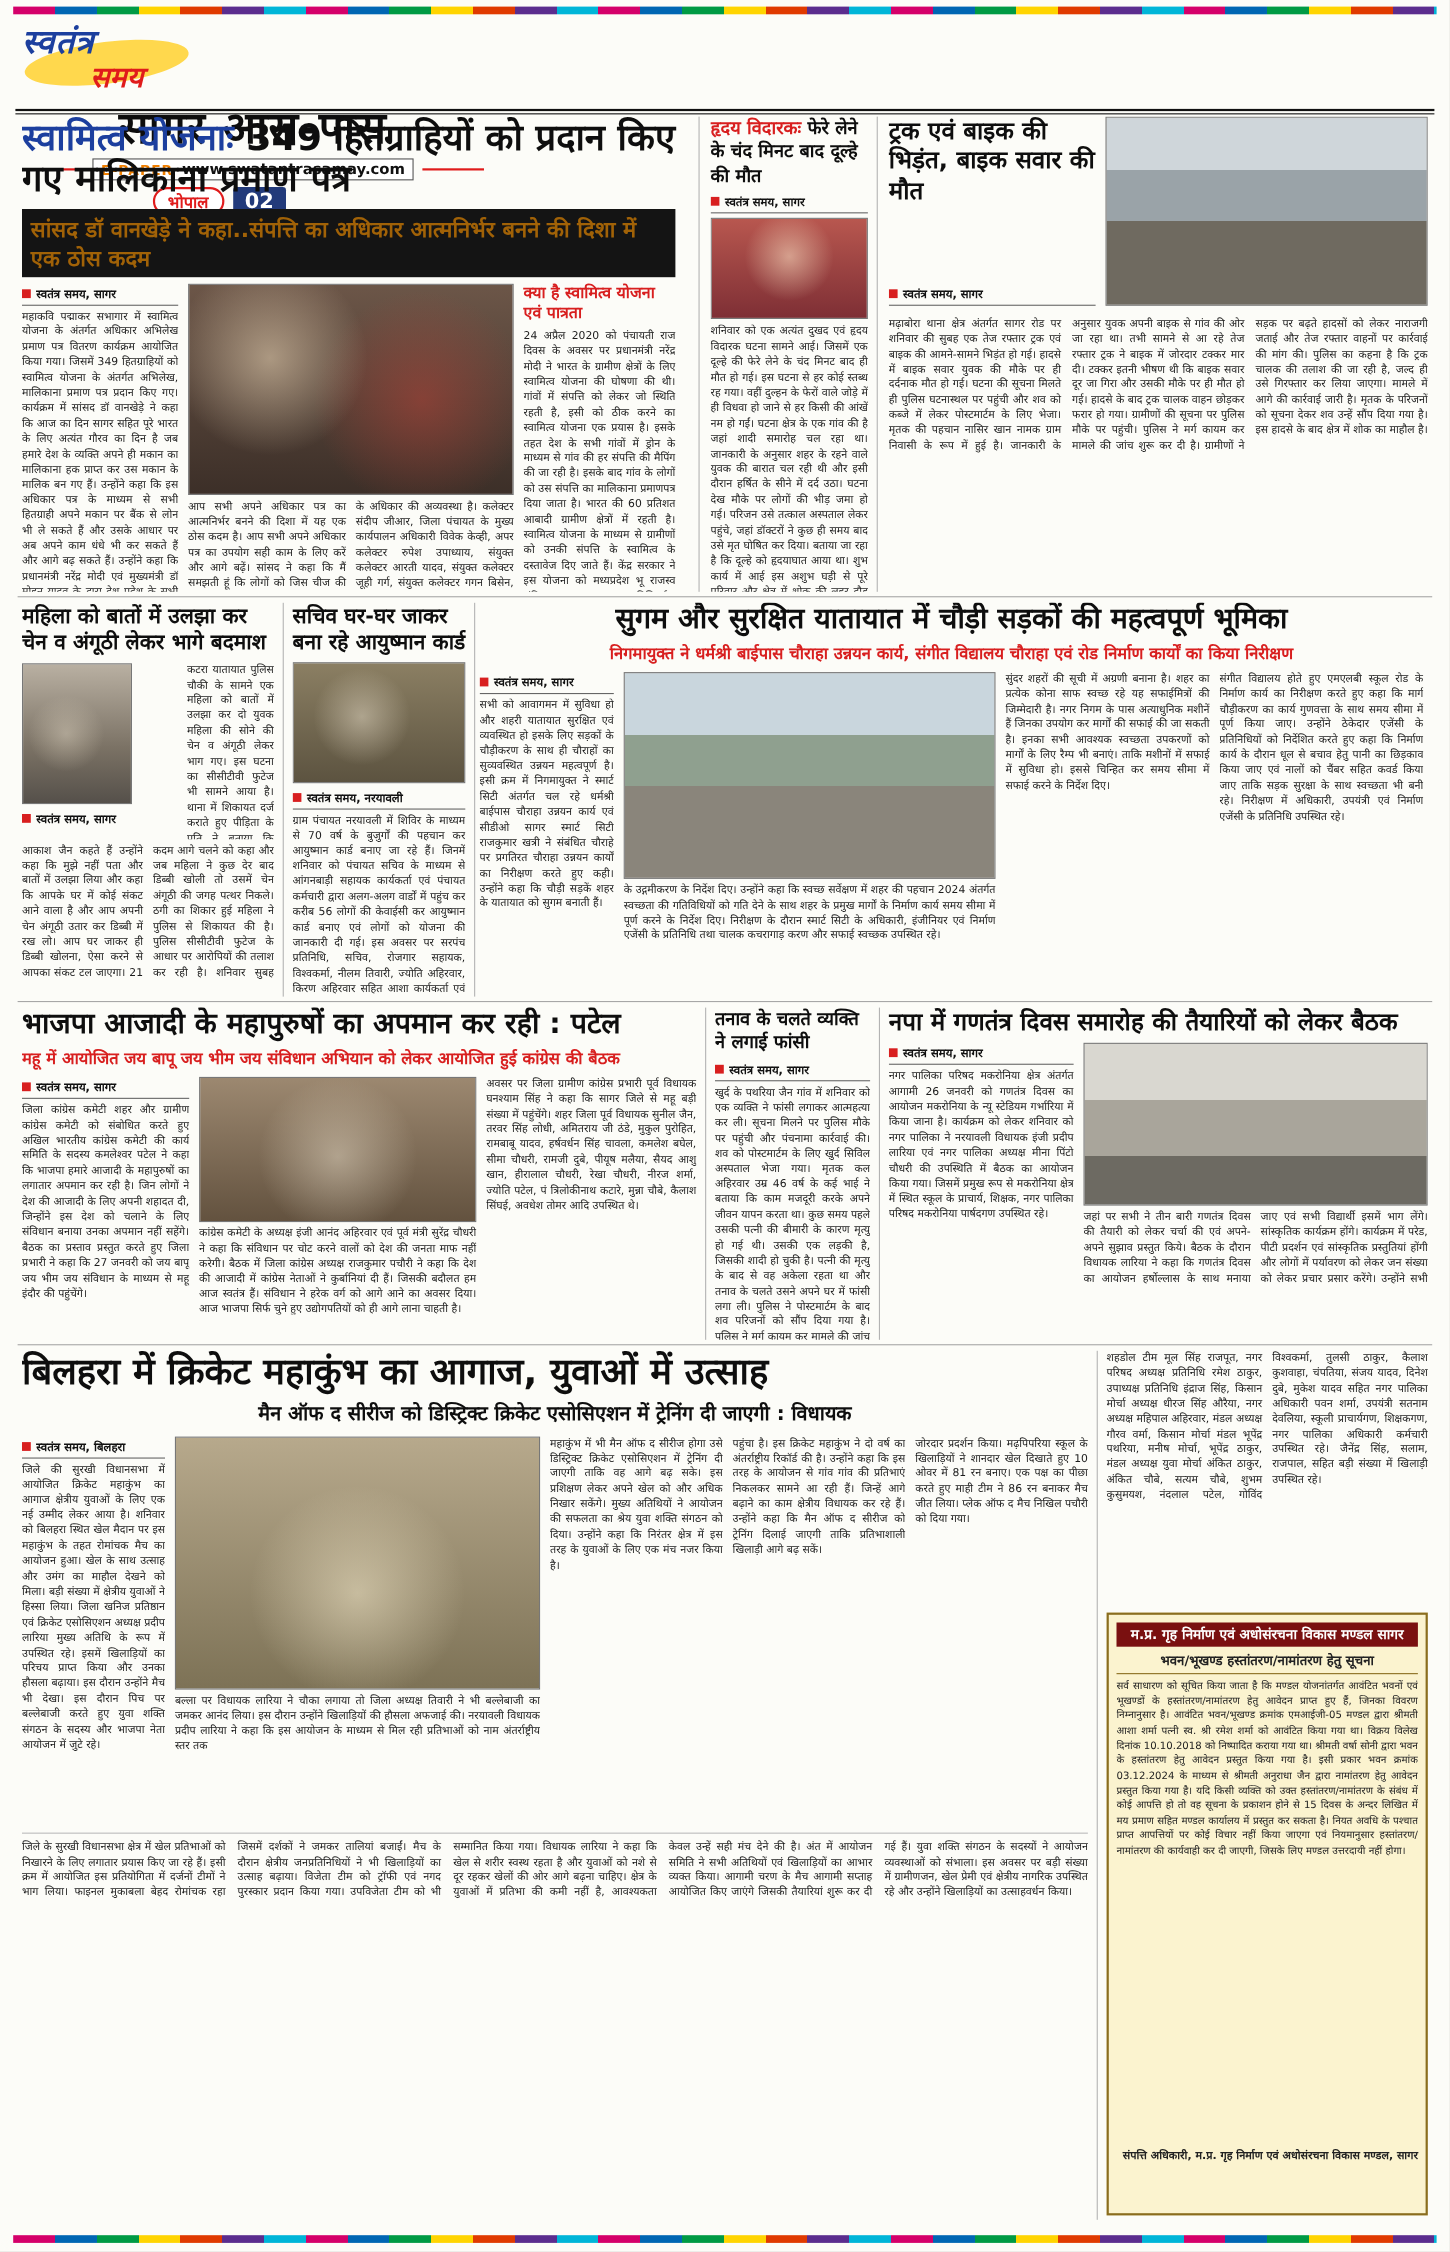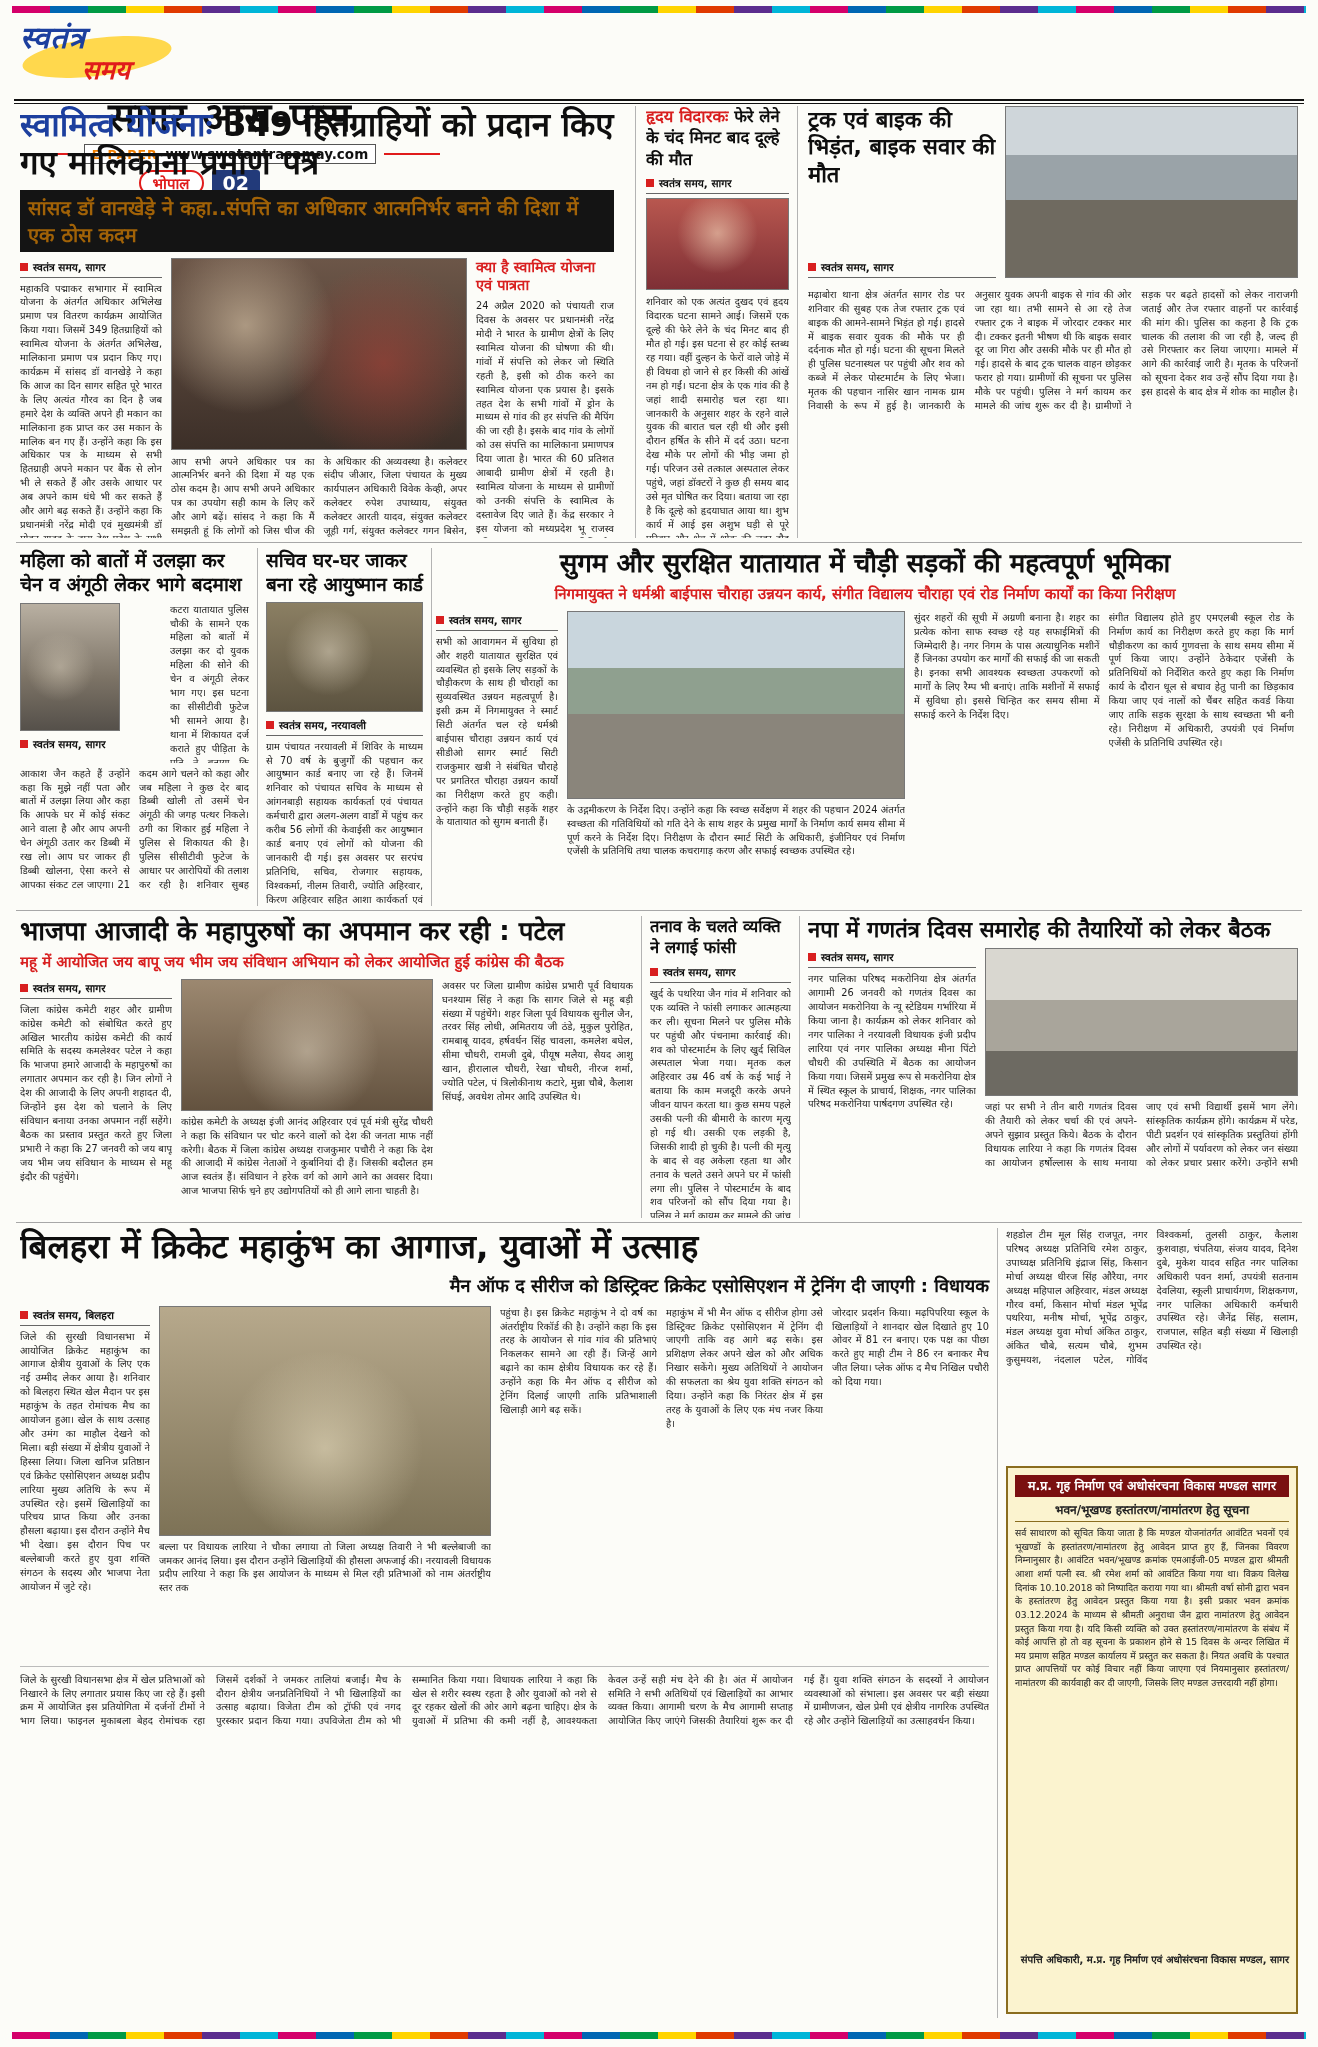--- a/index.html
+++ b/index.html
@@ -246,35 +246,35 @@
         <div class="photo ph-office" style="height:148px;"></div>
         <div class="body cols2" style="height:82px;margin-top:4px;">जहां पर सभी ने तीन बारी गणतंत्र दिवस की तैयारी को लेकर चर्चा की एवं अपने-अपने सुझाव प्रस्तुत किये। बैठक के दौरान विधायक लारिया ने कहा कि गणतंत्र दिवस का आयोजन हर्षोल्लास के साथ मनाया जाए एवं सभी विद्यार्थी इसमें भाग लेंगे। सांस्कृतिक कार्यक्रम होंगे। कार्यक्रम में परेड, पीटी प्रदर्शन एवं सांस्कृतिक प्रस्तुतियां होंगी और लोगों में पर्यावरण को लेकर जन संख्या को लेकर प्रचार प्रसार करेंगे। उन्होंने सभी स्कूली प्राचार्य, शिक्षकगणों से कहा कि आप सब आयोजन में भाग लें और कार्यक्रम को सफल बनाएं। बैठक के अवसर पर मुख्य नगर पालिका अधिकारी सहित समस्त अधिकारी कर्मचारी उपस्थित रहे।</div>
       </div>
     </div>
   </article>
 
   <div class="hrule" style="top:1222px;"></div>
 
   <article class="art vr" style="left:20px;top:1228px;width:978px;height:790px;padding-right:8px;">
     <h1 class="hl34">बिलहरा में क्रिकेट महाकुंभ का आगाज, युवाओं में उत्साह</h1>
-    <div class="redsub" style="text-align:right;font-size:18px;margin:8px 0;color:#0e0e0e;">मैन ऑफ द सीरीज को डिस्ट्रिक्ट क्रिकेट एसोसिएशन में ट्रेनिंग दी जाएगी : विधायक</div>
+    <div class="redsub" style="text-align:center;font-size:18px;margin:8px 0;color:#0e0e0e;">मैन ऑफ द सीरीज को डिस्ट्रिक्ट क्रिकेट एसोसिएशन में ट्रेनिंग दी जाएगी : विधायक</div>
     <div class="flexrow" style="height:352px;">
       <div style="flex:0 0 130px;">
         <div class="byline">
             <span class="bysq"></span>
             <span>स्वतंत्र समय, बिलहरा</span>
           </div>
         <div class="body" style="height:324px;">जिले की सुरखी विधानसभा में आयोजित क्रिकेट महाकुंभ का आगाज क्षेत्रीय युवाओं के लिए एक नई उम्मीद लेकर आया है। शनिवार को बिलहरा स्थित खेल मैदान पर इस महाकुंभ के तहत रोमांचक मैच का आयोजन हुआ। खेल के साथ उत्साह और उमंग का माहौल देखने को मिला। बड़ी संख्या में क्षेत्रीय युवाओं ने हिस्सा लिया। जिला खनिज प्रतिष्ठान एवं क्रिकेट एसोसिएशन अध्यक्ष प्रदीप लारिया मुख्य अतिथि के रूप में उपस्थित रहे। इसमें खिलाड़ियों का परिचय प्राप्त किया और उनका हौसला बढ़ाया। इस दौरान उन्होंने मैच भी देखा। इस दौरान पिच पर बल्लेबाजी करते हुए युवा शक्ति संगठन के सदस्य और भाजपा नेता आयोजन में जुटे रहे।</div>
       </div>
       <div style="flex:0 0 332px;">
         <div class="photo ph-cricket" style="height:230px;"></div>
         <div class="body" style="height:114px;margin-top:4px;">बल्ला पर विधायक लारिया ने चौका लगाया तो जिला अध्यक्ष तिवारी ने भी बल्लेबाजी का जमकर आनंद लिया। इस दौरान उन्होंने खिलाड़ियों की हौसला अफजाई की। नरयावली विधायक प्रदीप लारिया ने कहा कि इस आयोजन के माध्यम से मिल रही प्रतिभाओं को नाम अंतर्राष्ट्रीय स्तर तक</div>
       </div>
+      <div class="body" style="flex:1;height:352px;">महाकुंभ में भी मैन ऑफ द सीरीज होगा उसे डिस्ट्रिक्ट क्रिकेट एसोसिएशन में ट्रेनिंग दी जाएगी ताकि वह आगे बढ़ सके। इस प्रशिक्षण लेकर अपने खेल को और अधिक निखार सकेंगे। मुख्य अतिथियों ने आयोजन की सफलता का श्रेय युवा शक्ति संगठन को दिया। उन्होंने कहा कि निरंतर क्षेत्र में इस तरह के युवाओं के लिए एक मंच नजर किया है।</div>
       <div class="body" style="flex:1;height:352px;">पहुंचा है। इस क्रिकेट महाकुंभ ने दो वर्ष का अंतर्राष्ट्रीय रिकॉर्ड की है। उन्होंने कहा कि इस तरह के आयोजन से गांव गांव की प्रतिभाएं निकलकर सामने आ रही हैं। जिन्हें आगे बढ़ाने का काम क्षेत्रीय विधायक कर रहे हैं। उन्होंने कहा कि मैन ऑफ द सीरीज को ट्रेनिंग दिलाई जाएगी ताकि प्रतिभाशाली खिलाड़ी आगे बढ़ सकें।</div>
-      <div class="body" style="flex:1;height:352px;">महाकुंभ में भी मैन ऑफ द सीरीज होगा उसे डिस्ट्रिक्ट क्रिकेट एसोसिएशन में ट्रेनिंग दी जाएगी ताकि वह आगे बढ़ सके। इस प्रशिक्षण लेकर अपने खेल को और अधिक निखार सकेंगे। मुख्य अतिथियों ने आयोजन की सफलता का श्रेय युवा शक्ति संगठन को दिया। उन्होंने कहा कि निरंतर क्षेत्र में इस तरह के युवाओं के लिए एक मंच नजर किया है।</div>
       <div class="body" style="flex:1;height:352px;">जोरदार प्रदर्शन किया। मढ़पिपरिया स्कूल के खिलाड़ियों ने शानदार खेल दिखाते हुए 10 ओवर में 81 रन बनाए। एक पक्ष का पीछा करते हुए माही टीम ने 86 रन बनाकर मैच जीत लिया। प्लेक ऑफ द मैच निखिल पचौरी को दिया गया।</div>
     </div>
     <div class="body cols5" style="height:334px;margin-top:8px;border-top:1px solid #bbb;padding-top:6px;">जिले के सुरखी विधानसभा क्षेत्र में खेल प्रतिभाओं को निखारने के लिए लगातार प्रयास किए जा रहे हैं। इसी क्रम में आयोजित इस प्रतियोगिता में दर्जनों टीमों ने भाग लिया। फाइनल मुकाबला बेहद रोमांचक रहा जिसमें दर्शकों ने जमकर तालियां बजाईं। मैच के दौरान क्षेत्रीय जनप्रतिनिधियों ने भी खिलाड़ियों का उत्साह बढ़ाया। विजेता टीम को ट्रॉफी एवं नगद पुरस्कार प्रदान किया गया। उपविजेता टीम को भी सम्मानित किया गया। विधायक लारिया ने कहा कि खेल से शरीर स्वस्थ रहता है और युवाओं को नशे से दूर रहकर खेलों की ओर आगे बढ़ना चाहिए। क्षेत्र के युवाओं में प्रतिभा की कमी नहीं है, आवश्यकता केवल उन्हें सही मंच देने की है। अंत में आयोजन समिति ने सभी अतिथियों एवं खिलाड़ियों का आभार व्यक्त किया। आगामी चरण के मैच आगामी सप्ताह आयोजित किए जाएंगे जिसकी तैयारियां शुरू कर दी गई हैं। युवा शक्ति संगठन के सदस्यों ने आयोजन व्यवस्थाओं को संभाला। इस अवसर पर बड़ी संख्या में ग्रामीणजन, खेल प्रेमी एवं क्षेत्रीय नागरिक उपस्थित रहे और उन्होंने खिलाड़ियों का उत्साहवर्धन किया।</div>
   </article>
 
   <div class="art" style="left:1006px;top:1228px;width:292px;height:232px;">
     <div class="body cols2" style="height:228px;">शहडोल टीम मूल सिंह राजपूत, नगर परिषद अध्यक्ष प्रतिनिधि रमेश ठाकुर, उपाध्यक्ष प्रतिनिधि इंद्राज सिंह, किसान मोर्चा अध्यक्ष धीरज सिंह औरैया, नगर अध्यक्ष महिपाल अहिरवार, मंडल अध्यक्ष गौरव वर्मा, किसान मोर्चा मंडल भूपेंद्र पथरिया, मनीष मोर्चा, भूपेंद्र ठाकुर, मंडल अध्यक्ष युवा मोर्चा अंकित ठाकुर, अंकित चौबे, सत्यम चौबे, शुभम कुसुमयश, नंदलाल पटेल, गोविंद विश्वकर्मा, तुलसी ठाकुर, कैलाश कुशवाहा, चंपतिया, संजय यादव, दिनेश दुबे, मुकेश यादव सहित नगर पालिका अधिकारी पवन शर्मा, उपयंत्री सतनाम देवलिया, स्कूली प्राचार्यगण, शिक्षकगण, नगर पालिका अधिकारी कर्मचारी उपस्थित रहे। जैनेंद्र सिंह, सलाम, राजपाल, सहित बड़ी संख्या में खिलाड़ी उपस्थित रहे।</div>
   </div>
 
   <div class="art notice" style="left:1006px;top:1466px;width:292px;height:548px;">

